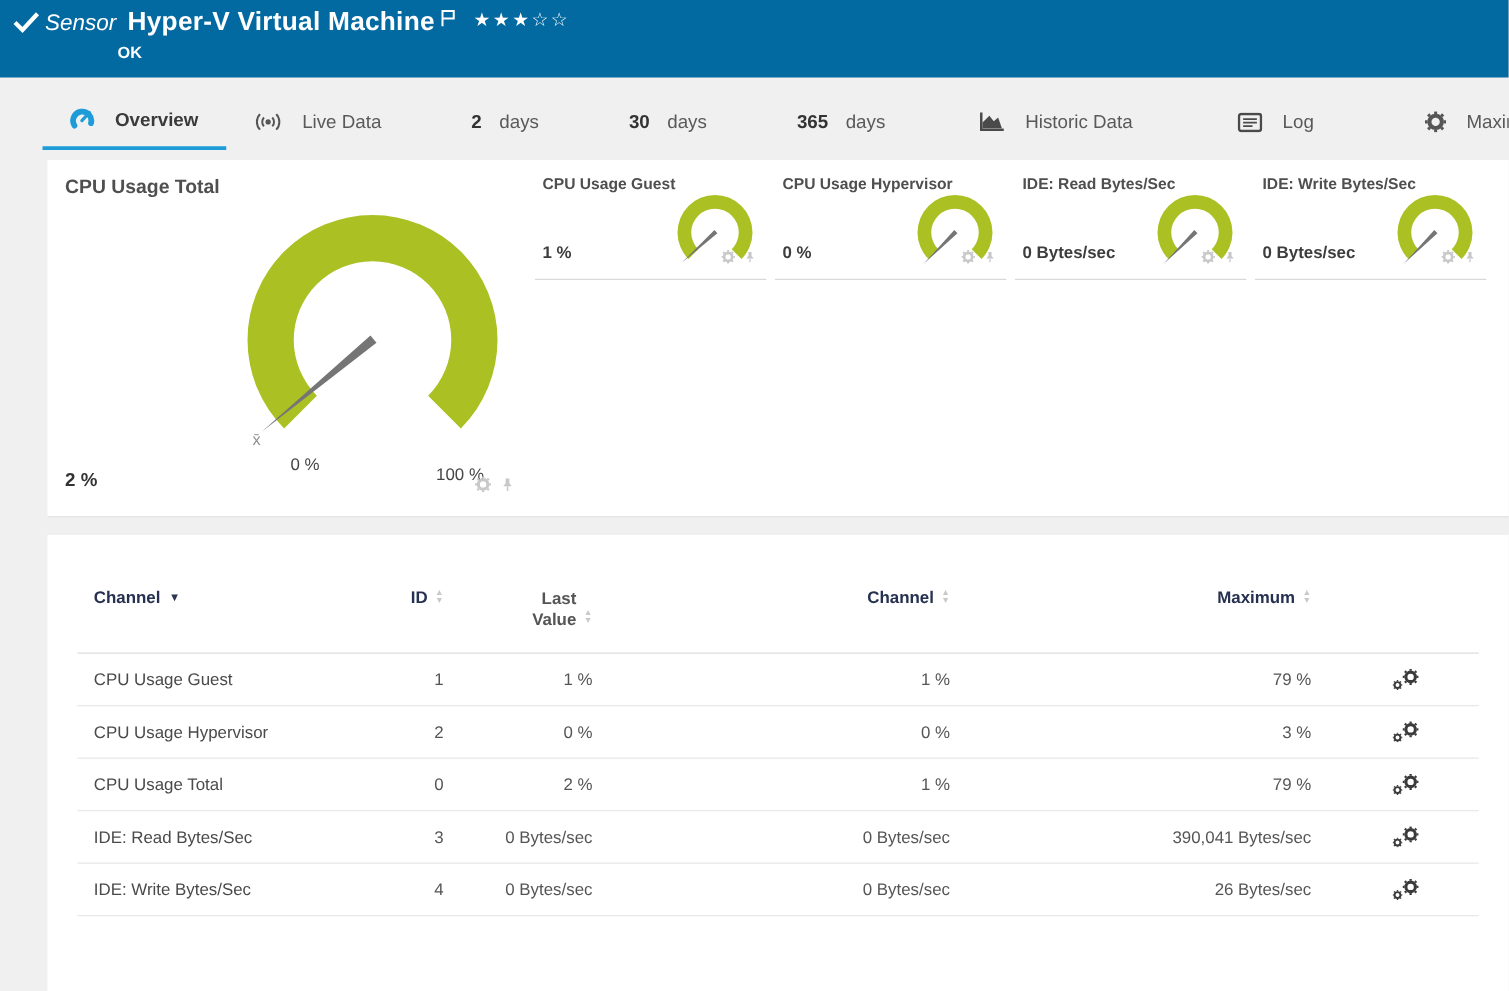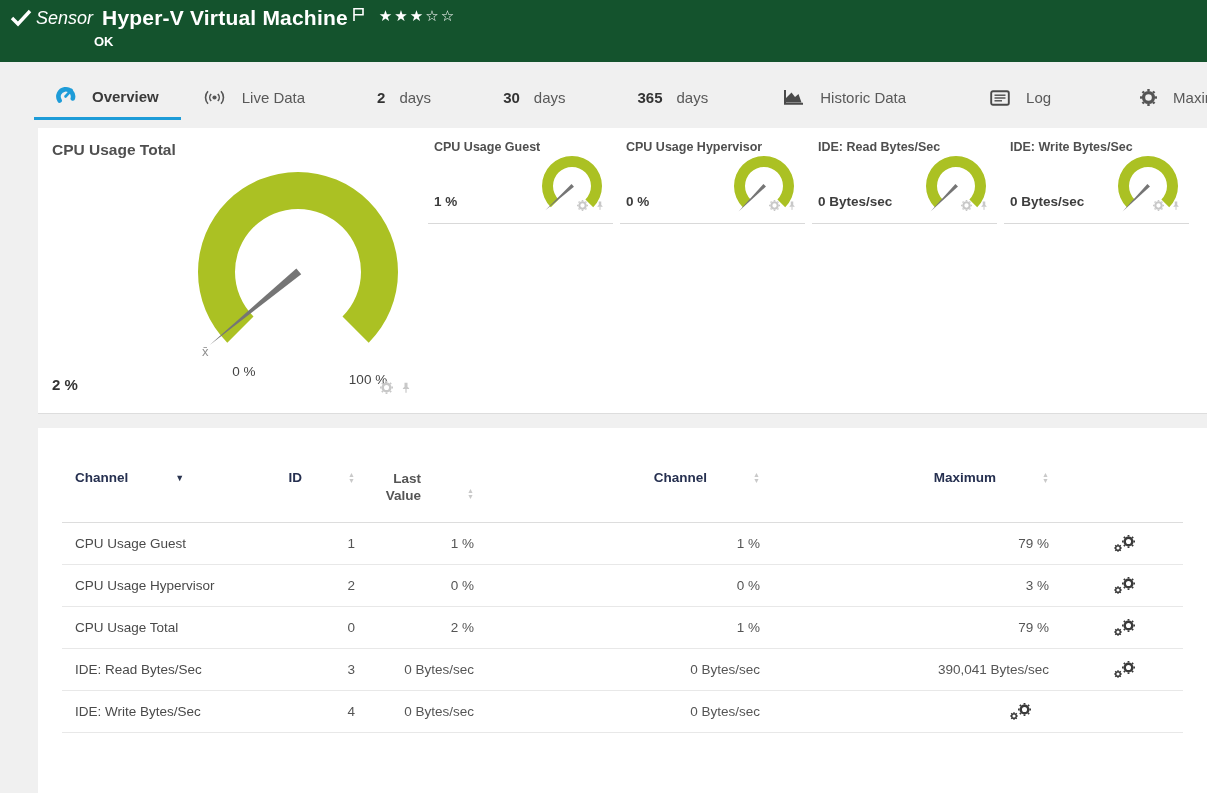--- a/index.html
+++ b/index.html
@@ -3,21 +3,21 @@
 <meta charset="utf-8">
 <style>
   html,body{margin:0;padding:0;}
   body{
     width:1207px;height:793px;overflow:hidden;
     background:#f0f0f0;
     font-family:"Liberation Sans", sans-serif;
     -webkit-font-smoothing:antialiased;
   }
   
-  .hdr{height:62px;background:#14532d;color:#fff;position:relative;}
+  .hdr{height:62px;background:#0369a1;color:#fff;position:relative;}
   .hdr-row1{display:flex;align-items:center;padding:6px 0 0 10px;}
   .hdr-check{width:22px;height:18px;margin-right:4px;flex:none;}
   .hdr-kind{font-style:italic;font-weight:300;font-size:18px;margin-right:9px;}
   .hdr-title{font-weight:700;font-size:21px;letter-spacing:.2px;}
   .hdr-flag{margin:-8px 0 0 4px;cursor:pointer;}
   .hdr-stars{font-size:15px;letter-spacing:2px;margin:-4px 0 0 14px;cursor:pointer;}
   .hdr-status{font-weight:700;font-size:13px;margin:4px 0 0 94px;}
   
   .tabbar{display:flex;align-items:flex-end;height:58px;padding-left:34px;}
   .tab{
@@ -62,21 +62,21 @@
   .tbl{margin:34px 24px 0 24px;}
   .trow{
     display:grid;
     grid-template-columns:240px 53px 119px 286px 289px 104px;
     align-items:center;min-height:41px;border-bottom:1px solid #e8e8e8;
     font-size:13.5px;color:#4a4a4a;
   }
   .thead{border-bottom:1px solid #ddd;min-height:52px;align-items:start;padding-top:8px;
     color:#263050;font-weight:700;}
   .thead .cell{display:flex;align-items:center;}
-  .cell{padding-left:13px;gap:40px;}
+  .cell{padding-left:13px;}
   .c-right{justify-self:stretch;text-align:right;padding-left:0;}
   .thead .c-right{justify-content:flex-end;}
   .c-id,.c-last,.c-min,.c-max{color:#555;}
   .c-gear{display:flex;justify-content:flex-end;padding-right:18px;color:#3a3a3a;}
   .c-gear svg{cursor:pointer;}
   .sort{display:inline-flex;flex-direction:column;margin-left:6px;color:#c9c9c9;font-size:7px;line-height:6px;cursor:pointer;}
   .caret{color:#2b3550;font-size:9px;margin-left:7px;cursor:pointer;}
   .lastvalue-wrap{display:inline-block;width:46px;text-align:right;line-height:17px;}
   .thead .c-last{align-items:flex-start;}
   .thead .c-last .sort{margin-top:18px;}
@@ -371,20 +371,21 @@
             </g>
           </svg>
         </div>
     </div>
 
     <div class="trow">
       <div class="cell">IDE: Write Bytes/Sec</div>
       <div class="cell c-right c-id">4</div>
       <div class="cell c-right c-last">0 Bytes/sec</div>
       <div class="cell c-right c-min">0 Bytes/sec</div>
+      <div class="cell c-right c-max">26 Bytes/sec</div>
       <div class="c-gear">
           <svg width="21" height="17">
             <g>
               <use href="#gear" x="8" y="0" width="13" height="13"></use>
               <use href="#gear" x="0" y="9" width="8" height="8"></use>
             </g>
           </svg>
         </div>
     </div>
 

